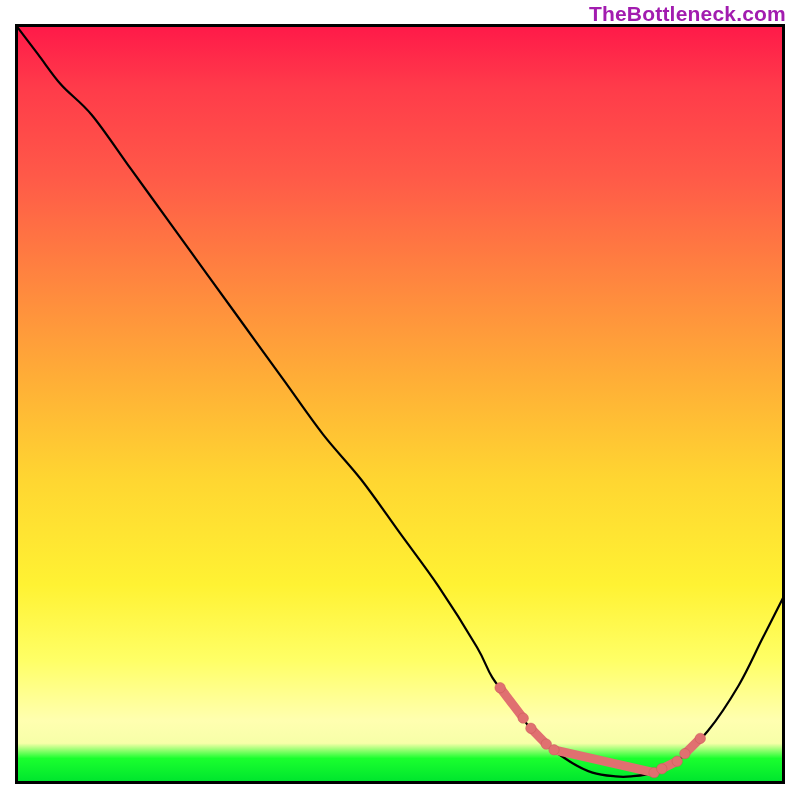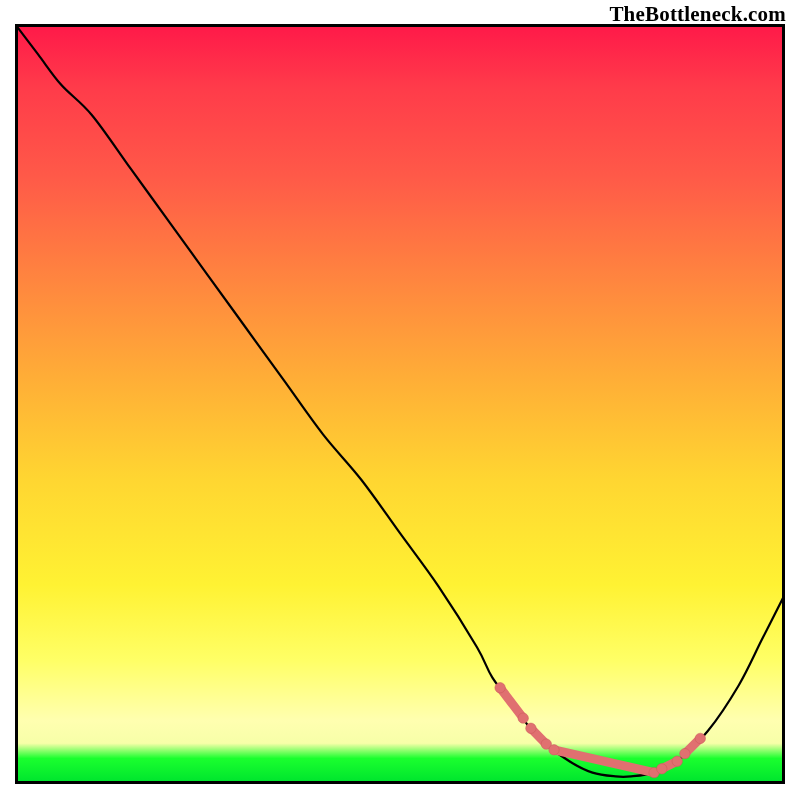--- a/index.html
+++ b/index.html
@@ -41,23 +41,22 @@
       #1aff2e 97%,
       #00e62e 100%
     );
   }
   .watermark {
     position: absolute;
     top: 2px;
     right: 14px;
     font-size: 21px;
     font-weight: 600;
-    color: #000000;
+    color: #a21caf;
     letter-spacing: 0.2px;
-    font-family: Liberation Serif, serif;
   }
   svg.curve {
     position: absolute;
     left: 15px;
     top: 24px;
     width: 770px;
     height: 760px;
     pointer-events: none;
   }
   .curve-line {

